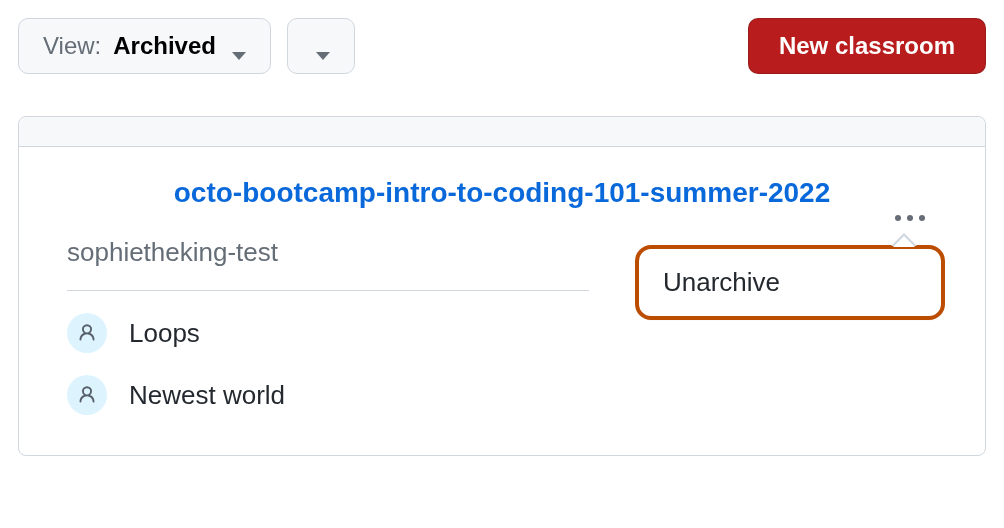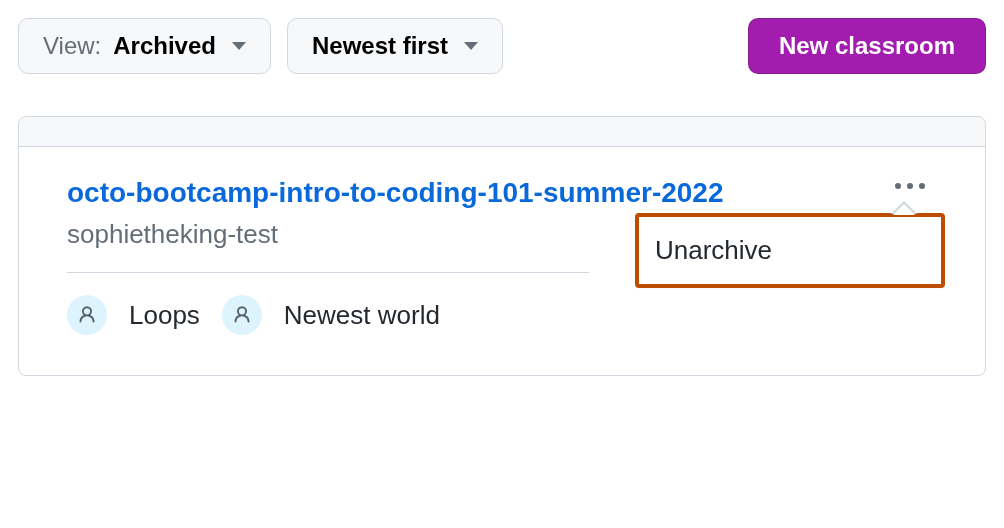--- a/index.html
+++ b/index.html
@@ -11,21 +11,21 @@
       color: #24292f;
       width: 1004px;
     }
     .toolbar {
       display: flex;
       gap: 16px;
       margin-bottom: 42px;
     }
     .select-btn {
       display: inline-flex;
-      align-items: center;
+      align-items: flex-end;
       gap: 12px;
       padding: 13px 24px;
       border: 1.5px solid #d0d7de;
       border-radius: 10px;
       background: #f6f8fa;
       font-size: 24px;
       cursor: pointer;
       color: #24292f;
     }
     .select-btn .muted { color: #656d76; }
@@ -36,21 +36,21 @@
       border-left: 7px solid transparent;
       border-right: 7px solid transparent;
       border-top: 8px solid #656d76;
       margin-left: 4px;
     }
     .primary-btn {
       margin-left: auto;
       padding: 13px 30px;
       border: 1.5px solid rgba(27,31,36,0.2);
       border-radius: 10px;
-      background: #a21caf;
+      background: #b91c1c;
       color: #ffffff;
       font-size: 24px;
       font-weight: 600;
       cursor: pointer;
     }
     .card {
       border: 1.5px solid #d0d7de;
       border-radius: 8px;
       overflow: visible;
       background: #ffffff;
@@ -60,20 +60,22 @@
       background: #f6f8fa;
       border-bottom: 1px solid #d0d7de;
       border-radius: 8px 8px 0 0;
     }
     .card-body {
       padding: 30px 48px 40px;
       position: relative;
     }
     .row-top {
       display: flex;
+      align-items: center;
+      flex-direction: column;
     }
     .title-link {
       color: #0969da;
       font-size: 28px;
       font-weight: 600;
       text-decoration: none;
     }
     .kebab-wrap {
       margin-left: auto;
       position: relative;
@@ -94,22 +96,22 @@
       width: 6px; height: 6px; border-radius: 50%;
       background: #656d76;
       display: inline-block;
     }
     .popover {
       position: absolute;
       top: 36px;
       right: -8px;
       background: #ffffff;
       border: 4px solid #bc4c00;
-      border-radius: 4px;
-      padding: 18px 16px;
+      border-radius: 16px;
+      padding: 18px 24px;
       min-width: 310px;
       font-size: 26px;
       color: #24292f;
       box-shadow: 0 1px 0 rgba(0,0,0,0.02);
       cursor: pointer;
     }
     .popover::before {
       content: "";
       position: absolute;
       top: -16px;
@@ -136,21 +138,21 @@
     }
     .divider {
       border: none;
       border-top: 1.5px solid #d0d7de;
       margin: 22px 0 22px 0;
       width: 60%;
       margin-left: 0;
     }
     .assignments {
       display: flex;
-      flex-direction: row;
+      flex-direction: column;
       gap: 22px;
       margin-top: 10px;
     }
     .assignment {
       display: flex;
       align-items: center;
       gap: 22px;
       font-size: 26px;
       color: #24292f;
     }
@@ -172,21 +174,20 @@
 
 <div class="toolbar">
   <button class="select-btn">
     <span class="muted">View:</span>
     <span class="strong">Archived</span>
     <span class="caret-down-icon">
         <span class="caret"></span>
       </span>
   </button>
   <button class="select-btn">
-    <span class="strong">Newest first</span>
     <span class="caret-down-icon">
         <span class="caret"></span>
       </span>
   </button>
   <button class="primary-btn">New classroom</button>
 </div>
 
 <div class="card">
   <div class="card-headerbar"></div>
   <div class="card-body">

